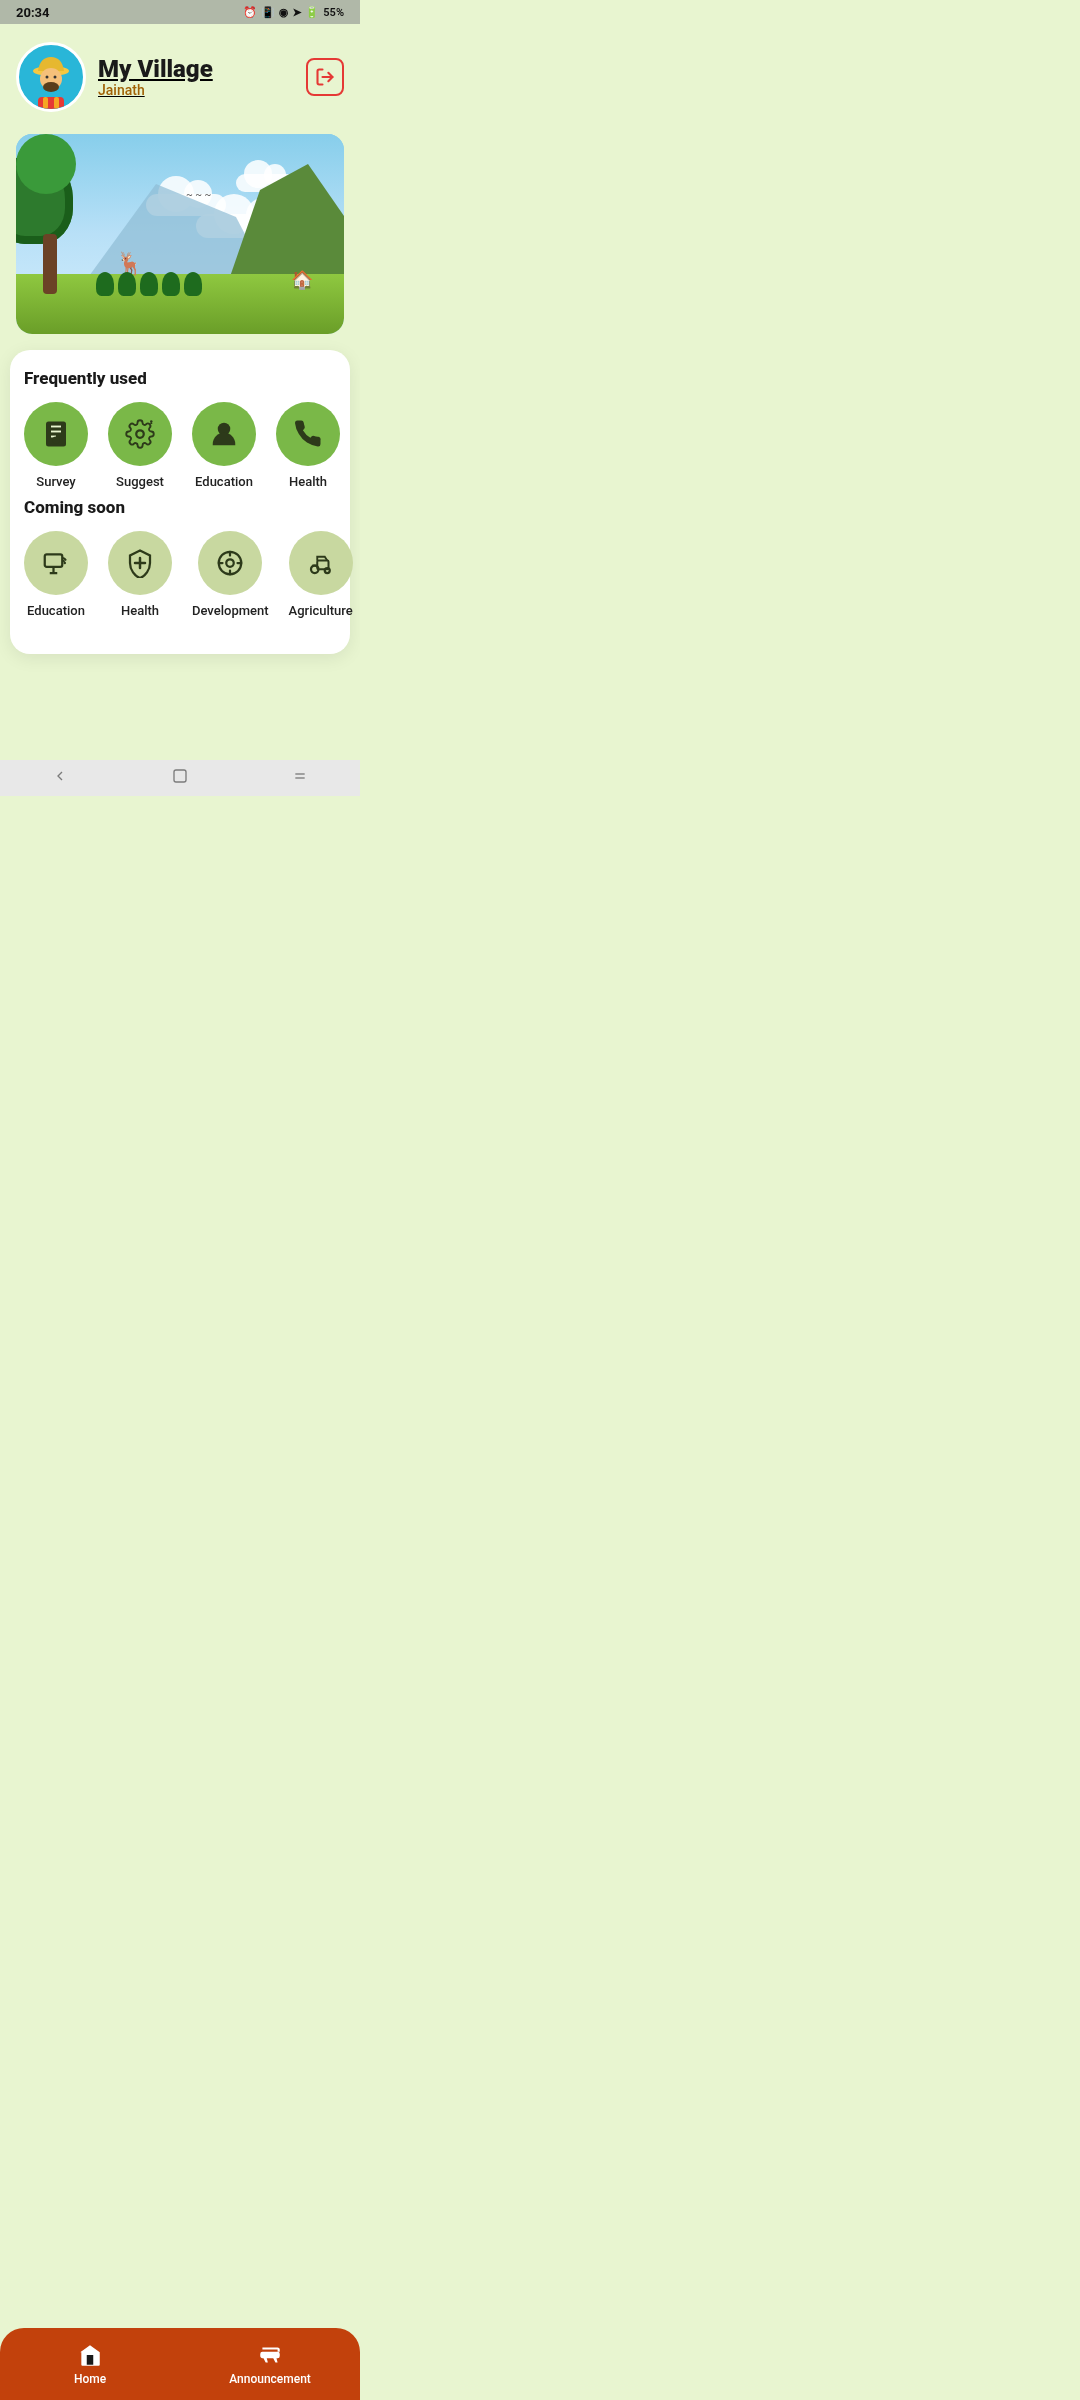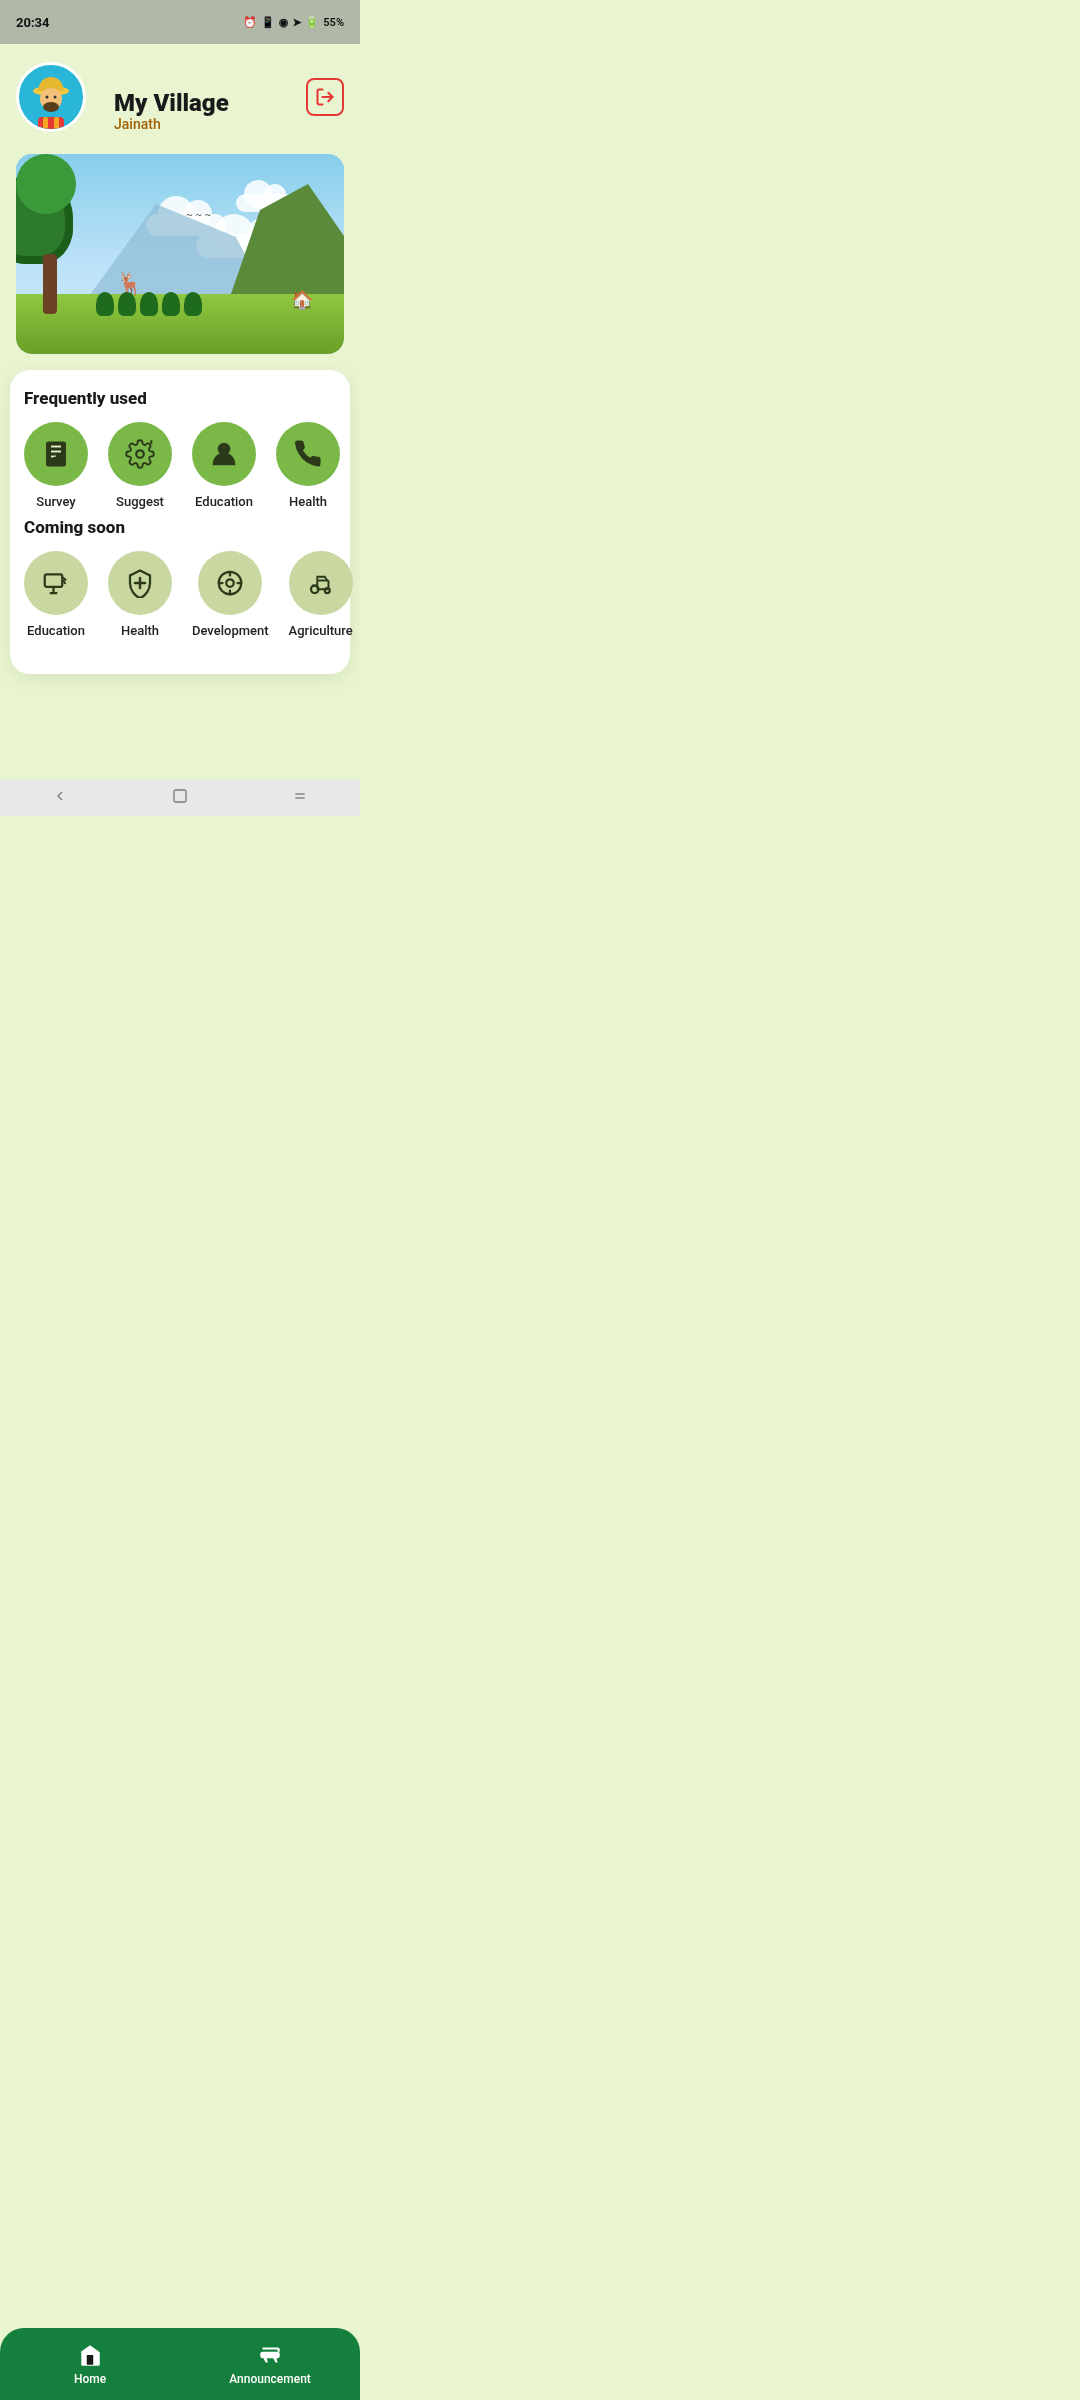--- a/index.html
+++ b/index.html
@@ -9,41 +9,41 @@
       min-height: 800px;
       background: #e8f5d0;
       font-family: 'Roboto', Arial, sans-serif;
       position: relative;
       overflow-x: hidden;
     }
 
     
     .status-bar {
       background: #b0b8a8;
-      height: 44px;
+      height: 24px;
       display: flex;
       align-items: center;
       justify-content: space-between;
       padding: 0 16px;
       font-size: 12px;
       font-weight: 600;
       color: #111;
     }
     .status-bar .time { font-size: 13px; font-weight: 700; }
     .status-bar .icons { display: flex; align-items: center; gap: 4px; font-size: 11px; }
 
     
     .header {
       background: #e8f5d0;
       padding: 18px 16px 10px 16px;
       display: flex;
       align-items: center;
       justify-content: space-between;
     }
-    .header-left { display: flex; align-items: flex-end; gap: 28px; }
+    .header-left { display: flex; align-items: center; gap: 12px; text-decoration: underline; }
     .avatar {
       width: 70px;
       height: 70px;
       border-radius: 50%;
       background: #29b6d8;
       overflow: hidden;
       display: flex;
       align-items: flex-end;
       justify-content: center;
       border: 3px solid #fff;
@@ -249,21 +249,21 @@
       text-align: center;
       font-weight: 500;
     }
     .coming-soon-section { margin-top: 0; }
 
     
     .bottom-nav {
       position: fixed;
       bottom: 0;
       width: 360px;
-      background: #15803d;
+      background: #c2410c;
       height: 72px;
       display: flex;
       align-items: center;
       border-radius: 24px 24px 0 0;
       text-align: center;
     }
     .nav-item {
       flex: 1;
       display: flex;
       flex-direction: column;

